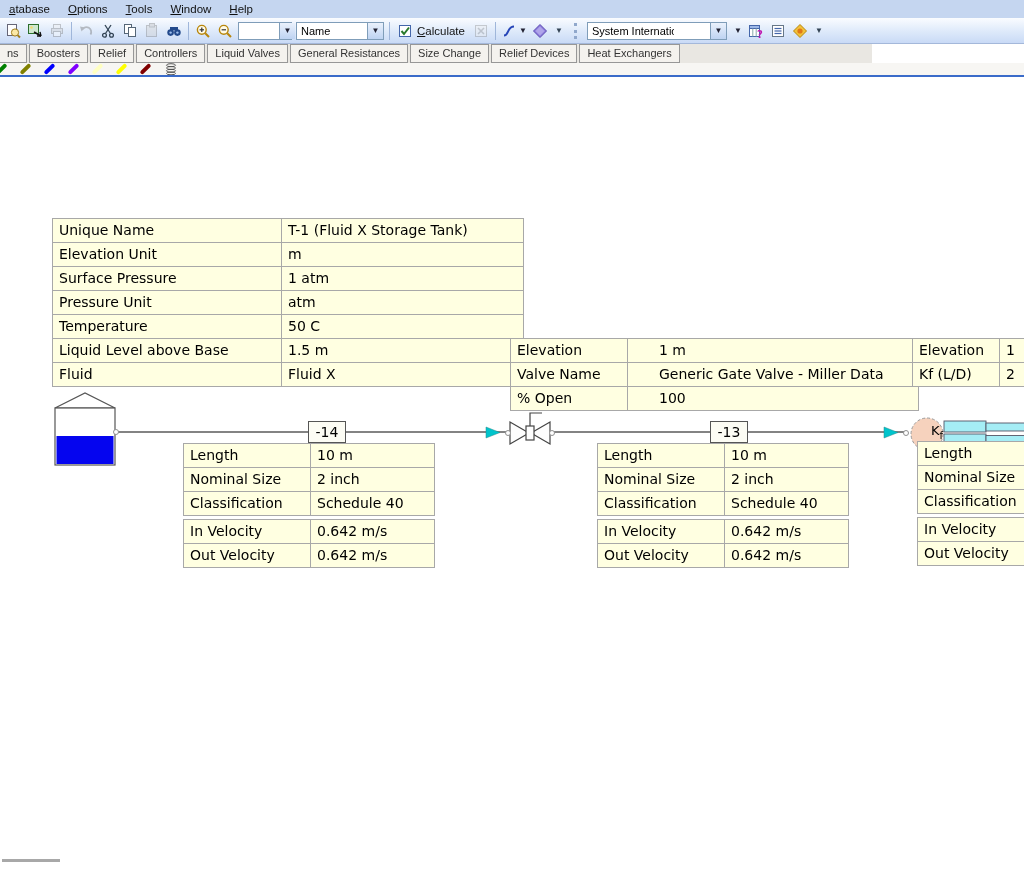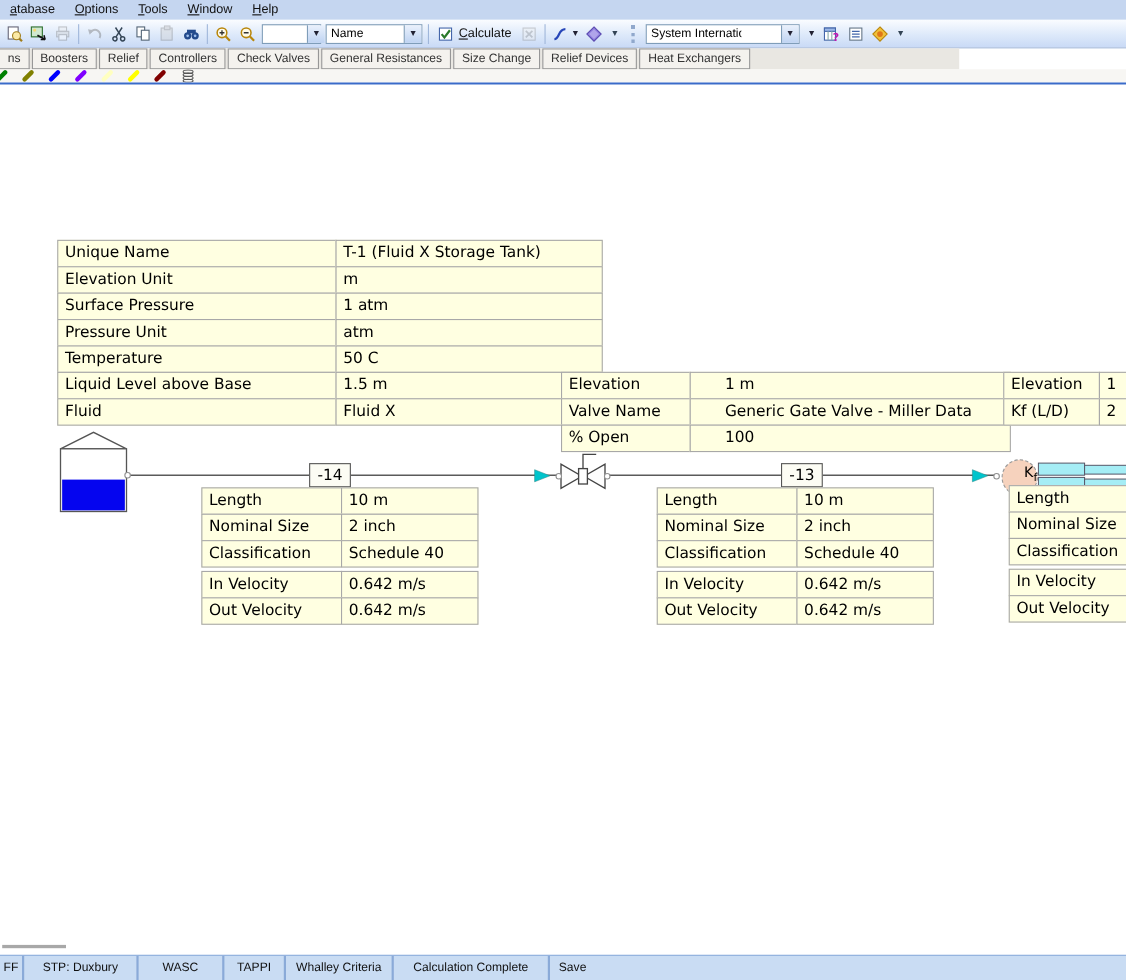--- a/index.html
+++ b/index.html
@@ -64,21 +64,21 @@
   .tankfill{fill:var(--tank-fill,#0000f0);}
 
   
   .itable{position:absolute;z-index:2;font-family:"DejaVu Sans",sans-serif;font-size:14px;color:#000;}
   .irow{display:flex;}
   .irow>div{background:var(--table-bg,#ffffe1);border:1px solid var(--table-border,#a8a8a8);
             height:25px;line-height:23px;padding:0 6px;box-sizing:border-box;
             white-space:nowrap;overflow:hidden;}
   .irow+.irow>div{margin-top:-1px;}
   .irow>div+div{margin-left:-1px;}
-  .t-tank  .irow>div:first-child{width:254px;} .t-tank  .irow>div:last-child{width:243px;}
+  .t-tank  .irow>div:first-child{width:230px;} .t-tank  .irow>div:last-child{width:243px;}
   .t-valve .irow>div:first-child{width:118px;} .t-valve .irow>div:last-child{width:292px;padding-left:31px;}
   .t-kf    .irow>div:first-child{width:88px;}  .t-kf    .irow>div:last-child{width:70px;}
   .t-pipe  .irow>div:first-child{width:128px;} .t-pipe  .irow>div:last-child{width:125px;}
 
   .plabel{position:absolute;z-index:2;width:38px;height:22px;border:1px solid #555;
           background:#fcfcf4;font:14px "DejaVu Sans",sans-serif;text-align:center;
           line-height:20px;box-sizing:border-box;}
   .kf-label{position:absolute;z-index:2;left:911px;top:423px;width:32px;height:22px;
             text-align:right;font:13px "DejaVu Sans",sans-serif;color:#000;}
   .kf-label sub{font-size:10px;}
@@ -259,21 +259,21 @@
         </svg>
     </span>
     <span class="overflow">▼</span>
   </div>
 
   <div class="tabbar">
     <div class="tab">ns</div>
     <div class="tab">Boosters</div>
     <div class="tab">Relief</div>
     <div class="tab">Controllers</div>
-    <div class="tab">Check Valves</div>
+    <div class="tab">Liquid Valves</div>
     <div class="tab">General Resistances</div>
     <div class="tab">Size Change</div>
     <div class="tab">Relief Devices</div>
     <div class="tab">Heat Exchangers</div>
   </div>
 
   <div class="penrow">
     <span id="pens-slot">
         <span class="pen" style="background: rgb(0, 128, 0);"></span>
         <span class="pen" style="background: rgb(128, 128, 0);"></span>
@@ -317,21 +317,21 @@
     <circle cx="906" cy="433" r="2.5" class="node"></circle>
     <circle cx="927" cy="434" r="16" class="kfc"></circle>
     <g>
       <rect x="944" y="421" width="42" height="11" class="cpipe"></rect>
       <rect x="944" y="434" width="42" height="11" class="cpipe"></rect>
       <rect x="986" y="423" width="44" height="8" class="cpipe"></rect>
       <rect x="986" y="435.5" width="44" height="8" class="cpipe"></rect>
     </g>
   </svg>
 
-  <div class="plabel" style="left:281px;top:421px">-14</div>
+  <div class="plabel" style="left:308px;top:421px">-14</div>
   <div class="plabel" style="left:710px;top:421px">-13</div>
   <div class="kf-label"><span>K</span><sub>f</sub></div>
 
   <div class="itable t-tank" style="left:52px;top:218px">
     <div class="irow">
         <div>Unique Name</div>
         <div>T-1 (Fluid X Storage Tank)</div>
       </div>
     <div class="irow">
         <div>Elevation Unit</div>
@@ -450,23 +450,14 @@
     <div class="irow">
         <div>In Velocity</div>
       </div>
     <div class="irow">
         <div>Out Velocity</div>
       </div>
   </div>
 
   <div class="hthumb"></div>
 
-  <div class="statusbar">
-    <span class="spanel" style="width:22px">FF</span>
-    <span class="spanel" style="width:104px">STP: Duxbury</span>
-    <span class="spanel" style="width:78px">WASC</span>
-    <span class="spanel" style="width:56px">TAPPI</span>
-    <span class="spanel" style="width:98px">Whalley Criteria</span>
-    <span class="spanel" style="width:142px">Calculation Complete</span>
-    <span class="spanel" style="flex:1">Save</span>
-  </div>
 
 </div>
 
 </body></html>

